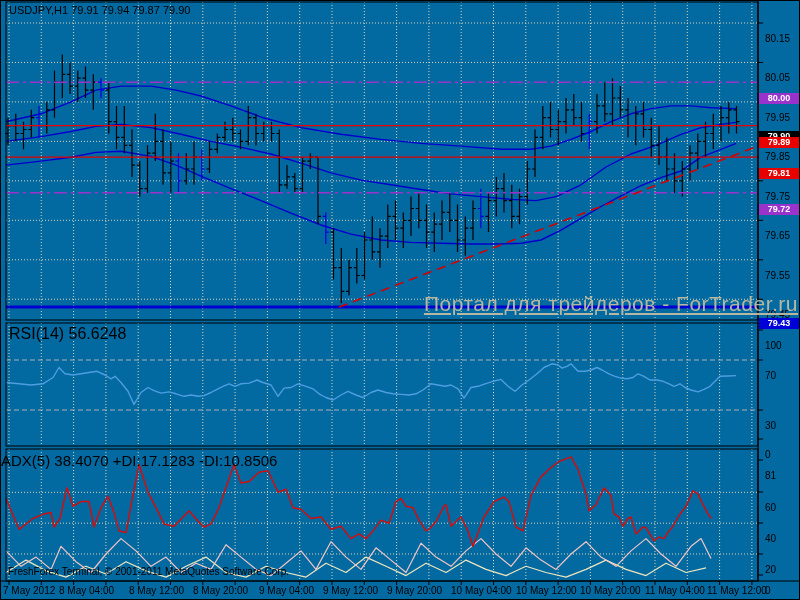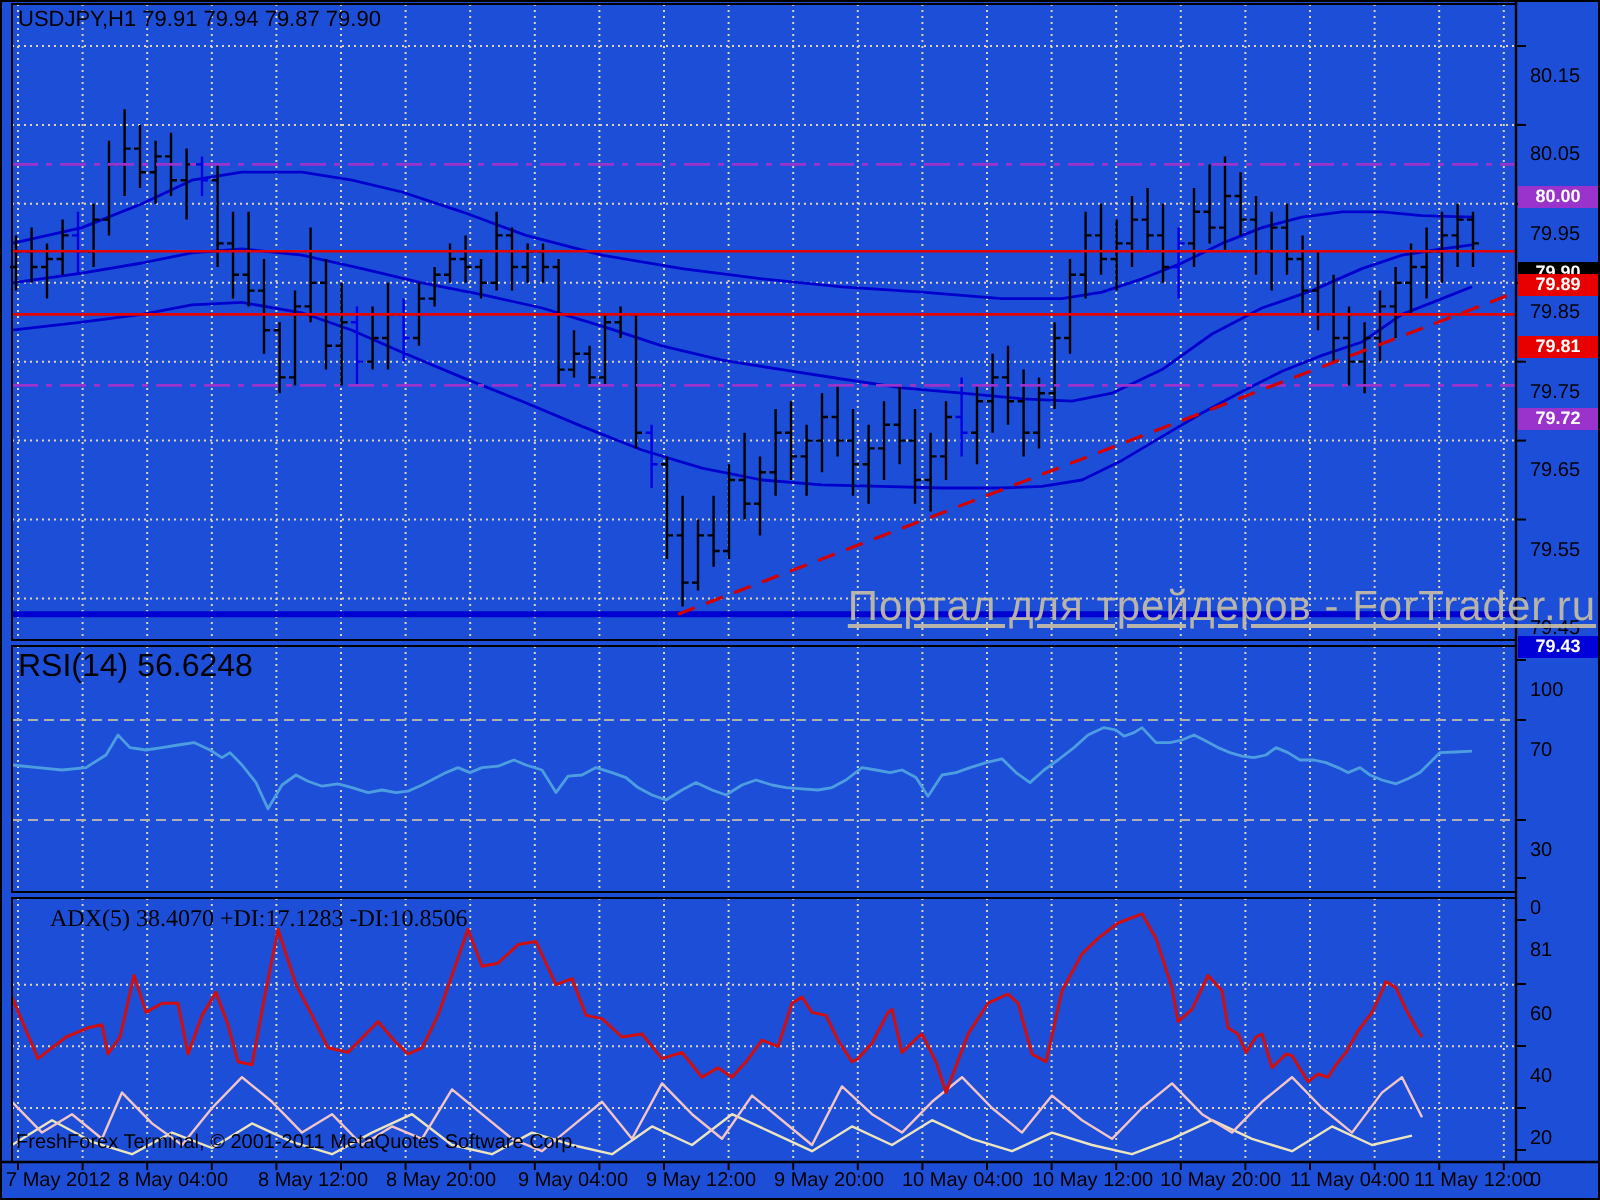--- a/index.html
+++ b/index.html
@@ -1,25 +1,25 @@
 <!DOCTYPE html>
 <html><head>
 <meta charset="utf-8">
 <style>
   html,body{margin:0;padding:0;background:#888;}
   .screen{
     position:relative;width:798px;height:598px;
-    background:#1d4ed8;border:1px solid #000;overflow:hidden;
+    background:#0369a1;border:1px solid #000;overflow:hidden;
     font-family:"Liberation Sans",sans-serif;
   }
   svg{position:absolute;left:0;top:0;}
   .lbl{position:absolute;color:#000;white-space:nowrap;}
   #chart-title{left:8px;top:3px;font-size:11px;}
   #rsi-label{left:8px;top:324px;font-size:16px;}
-  #adx-label{left:24px;top:451px;font-size:12px;font-family:Liberation Serif, serif;}
+  #adx-label{left:0;top:451px;font-size:15px;}
   #copyright{left:7px;top:565px;font-size:10px;}
   #watermark{
     position:absolute;right:1px;top:291px;font-size:21px;
     color:#c9c0a4;text-decoration:underline;letter-spacing:.5px;opacity:.9;
     white-space:nowrap;z-index:5;
   }
   .axis-lbl{position:absolute;font-size:10px;color:#000;white-space:nowrap;}
   .badge{
     position:absolute;left:758px;width:40px;height:11px;
     color:#fff;font-size:9px;font-weight:bold;text-align:center;line-height:11px;

